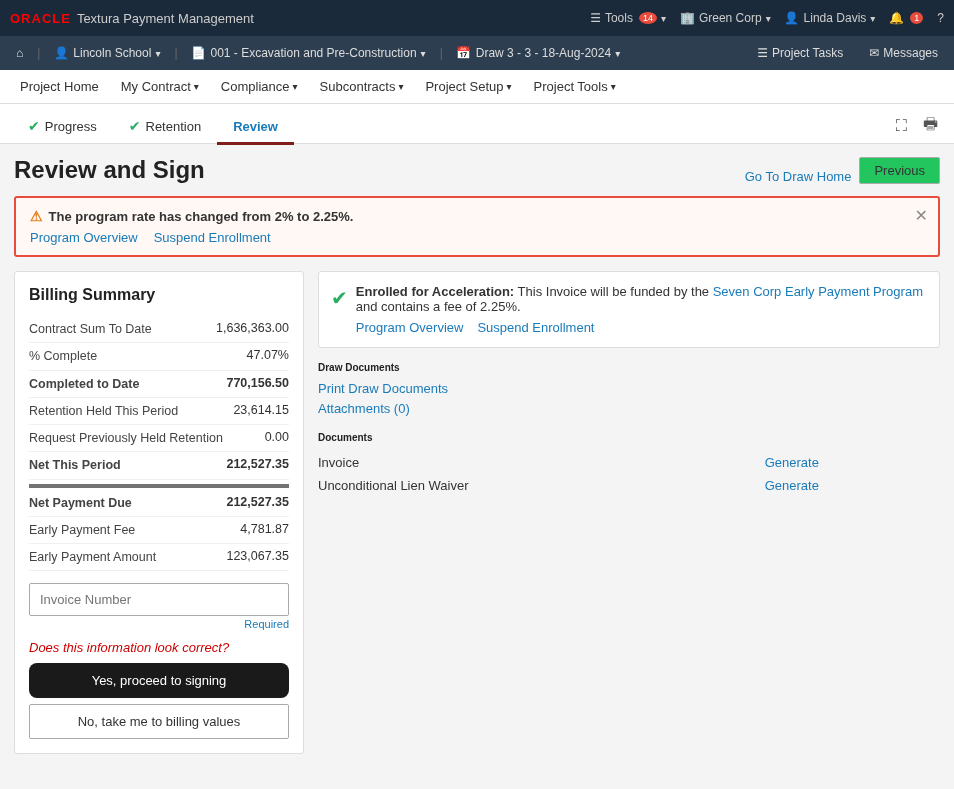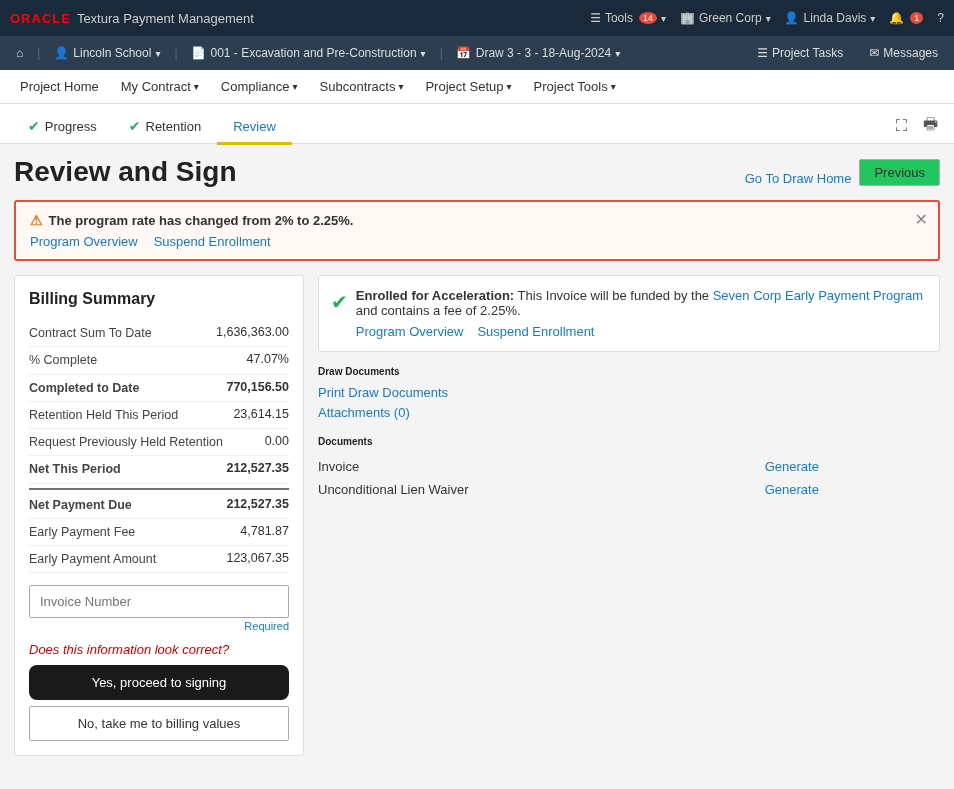--- a/index.html
+++ b/index.html
@@ -113,23 +113,23 @@
       cursor: pointer;
       color: #333;
       display: flex;
       align-items: center;
       gap: 5px;
       font-size: 13px;
       border-bottom: 3px solid transparent;
       margin-bottom: -2px;
     }
     .tab.active {
-      border-bottom: 3px solid #eab308;
+      border-bottom: 3px solid #7f1d1d;
       color: #1a7bb9;
-      font-weight: 400;
+      font-weight: 700;
     }
     .tab-check {
       color: #27ae60;
       font-size: 14px;
     }
     .tab-actions {
       margin-left: auto;
       display: flex;
       gap: 8px;
       align-items: center;
@@ -147,21 +147,21 @@
       background: #f4f4f4;
     }
 
     
     .page-header {
       display: flex;
       align-items: center;
       margin-bottom: 12px;
     }
     .page-title {
-      font-size: 28px;
+      font-size: 24px;
       font-weight: bold;
       color: #222;
       flex: 1;
     }
     .page-header-actions {
       display: flex;
       gap: 8px;
       align-items: flex-end;
     }
     .link-btn {
@@ -238,21 +238,21 @@
       align-items: flex-start;
       padding: 5px 0;
       border-bottom: 1px solid #f0f0f0;
       font-size: 12.5px;
     }
     .billing-row:last-of-type { border-bottom: none; }
     .billing-label { color: #444; flex: 1; padding-right: 8px; line-height: 1.3; }
     .billing-value { color: #333; text-align: left; white-space: nowrap; }
     .billing-row.bold .billing-label,
     .billing-row.bold .billing-value { font-weight: bold; }
-    .billing-row.separator { border-top: 2px solid #737373; margin-top: 4px; padding-top: 7px; gap: 36px; }
+    .billing-row.separator { border-top: 4px solid #737373; margin-top: 4px; padding-top: 7px; gap: 36px; }
 
     .invoice-input-wrap {
       margin: 12px 0 4px;
     }
     .invoice-input {
       width: 100%;
       border: 1px solid #aaa;
       padding: 8px 10px;
       font-size: 13px;
       border-radius: 2px;

